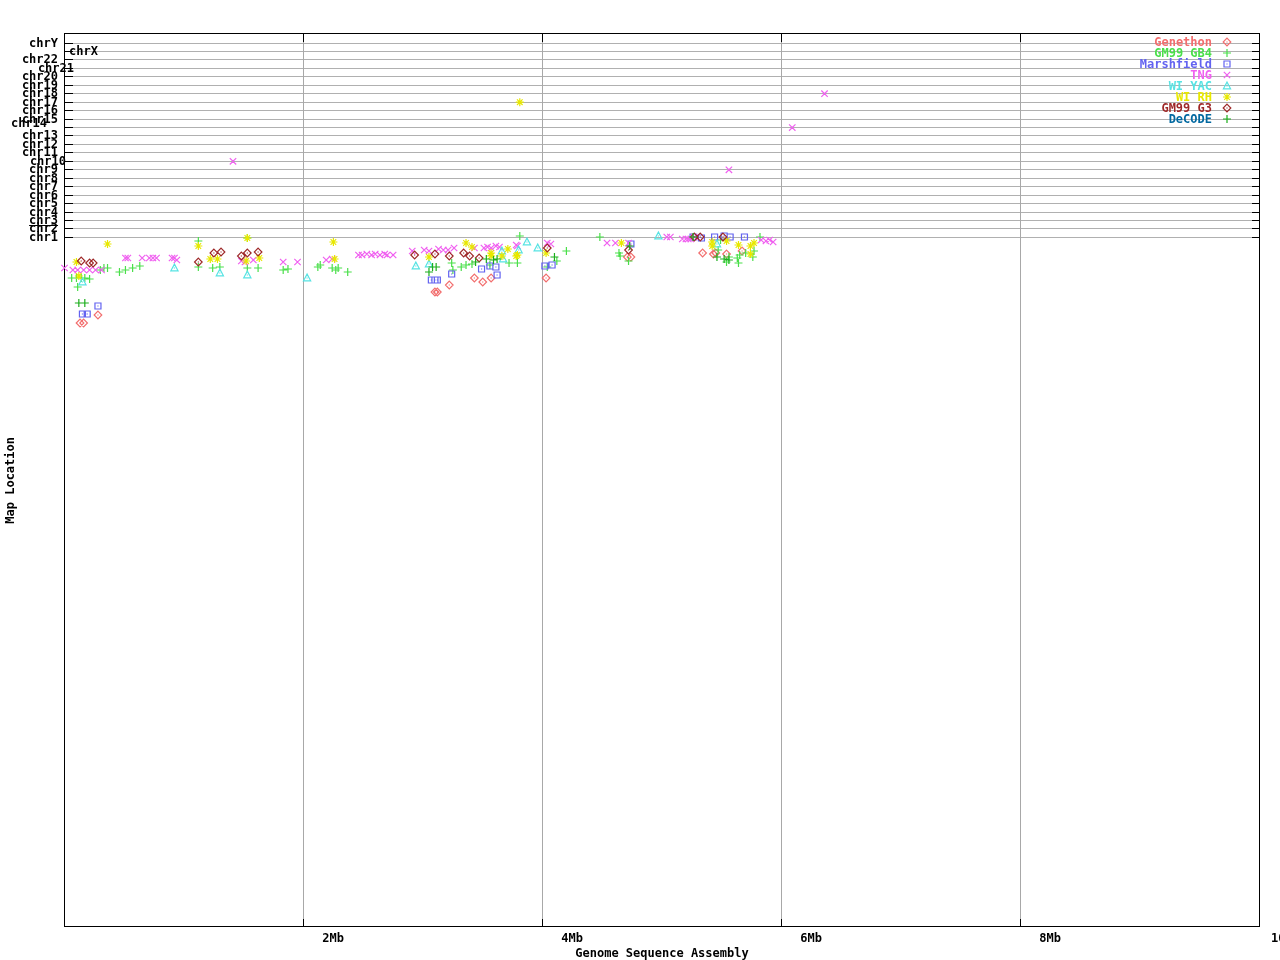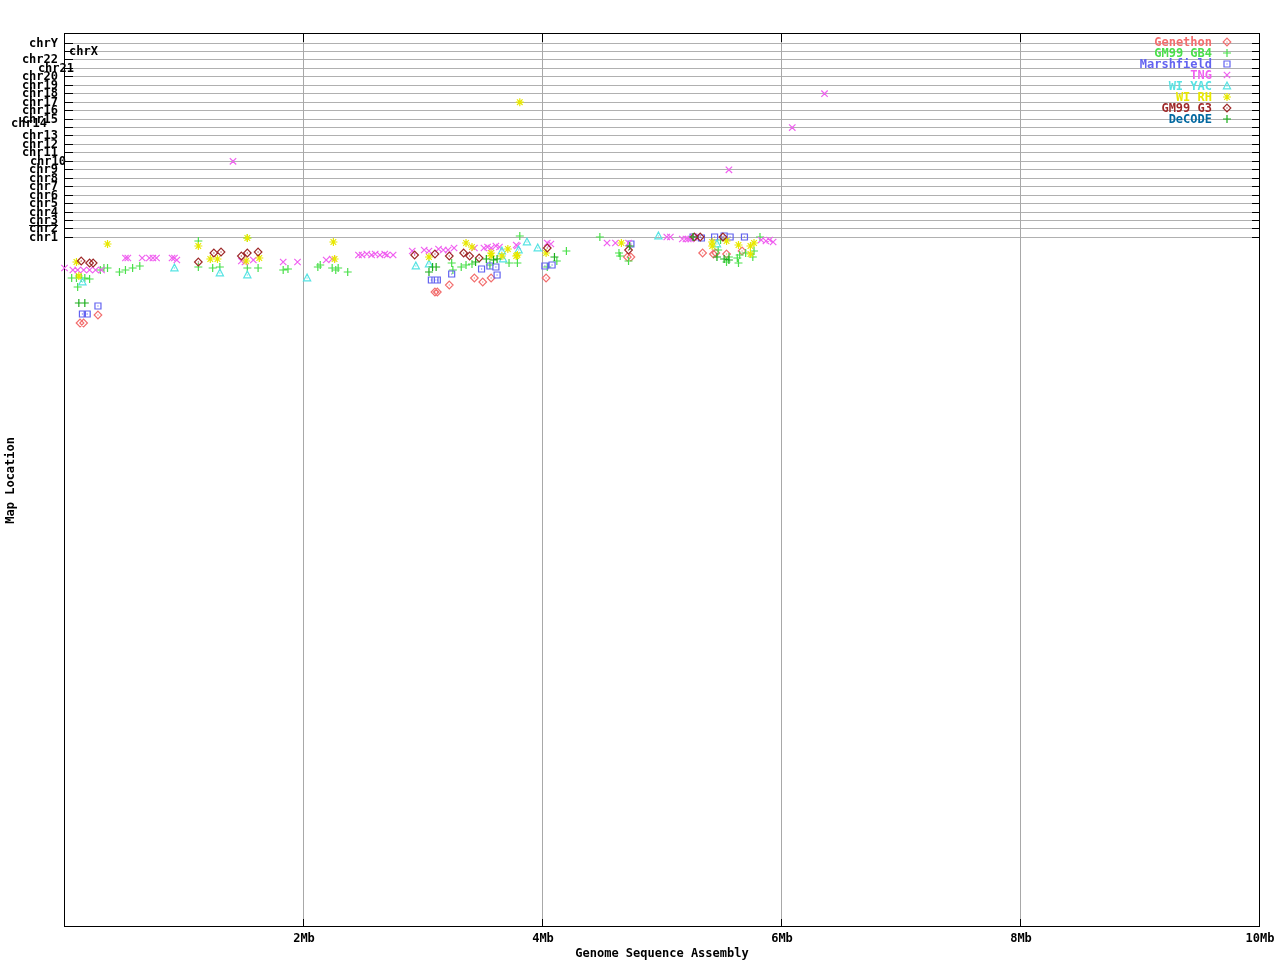--- a/index.html
+++ b/index.html
@@ -3,21 +3,21 @@
 <meta charset="utf-8">
 <style>
   html,body{margin:0;padding:0;background:#ffffff;}
   .page{position:relative;width:1280px;height:960px;background:#ffffff;overflow:hidden;
         font-family:"DejaVu Sans Mono","Liberation Mono",monospace;font-size:12px;font-weight:bold;color:#000;}
   .abs{position:absolute;}
   #chart-title{left:64px;top:9px;width:1196px;text-align:center;}
   #x-axis-label{left:64px;top:946px;width:1196px;text-align:center;}
   #y-axis-label{left:3px;top:437px;writing-mode:vertical-rl;transform:rotate(180deg);white-space:nowrap;}
   .ytick{left:0;width:58px;text-align:right;height:12px;line-height:12px;}
-  .xtick{width:80px;text-align:center;top:932px;height:12px;line-height:12px;}
+  .xtick{width:80px;text-align:right;top:932px;height:12px;line-height:12px;}
   .legend-label{width:170px;text-align:right;height:12px;line-height:12px;}
   svg{position:absolute;left:0;top:0;}
 </style>
 </head>
 <body>
 
 <div class="page">
   <div class="abs" id="y-axis-label">Map Location</div>
   <div class="abs" id="x-axis-label">Genome Sequence Assembly</div>
   <svg id="plot-svg" width="1280" height="960" viewBox="0 0 1280 960">

